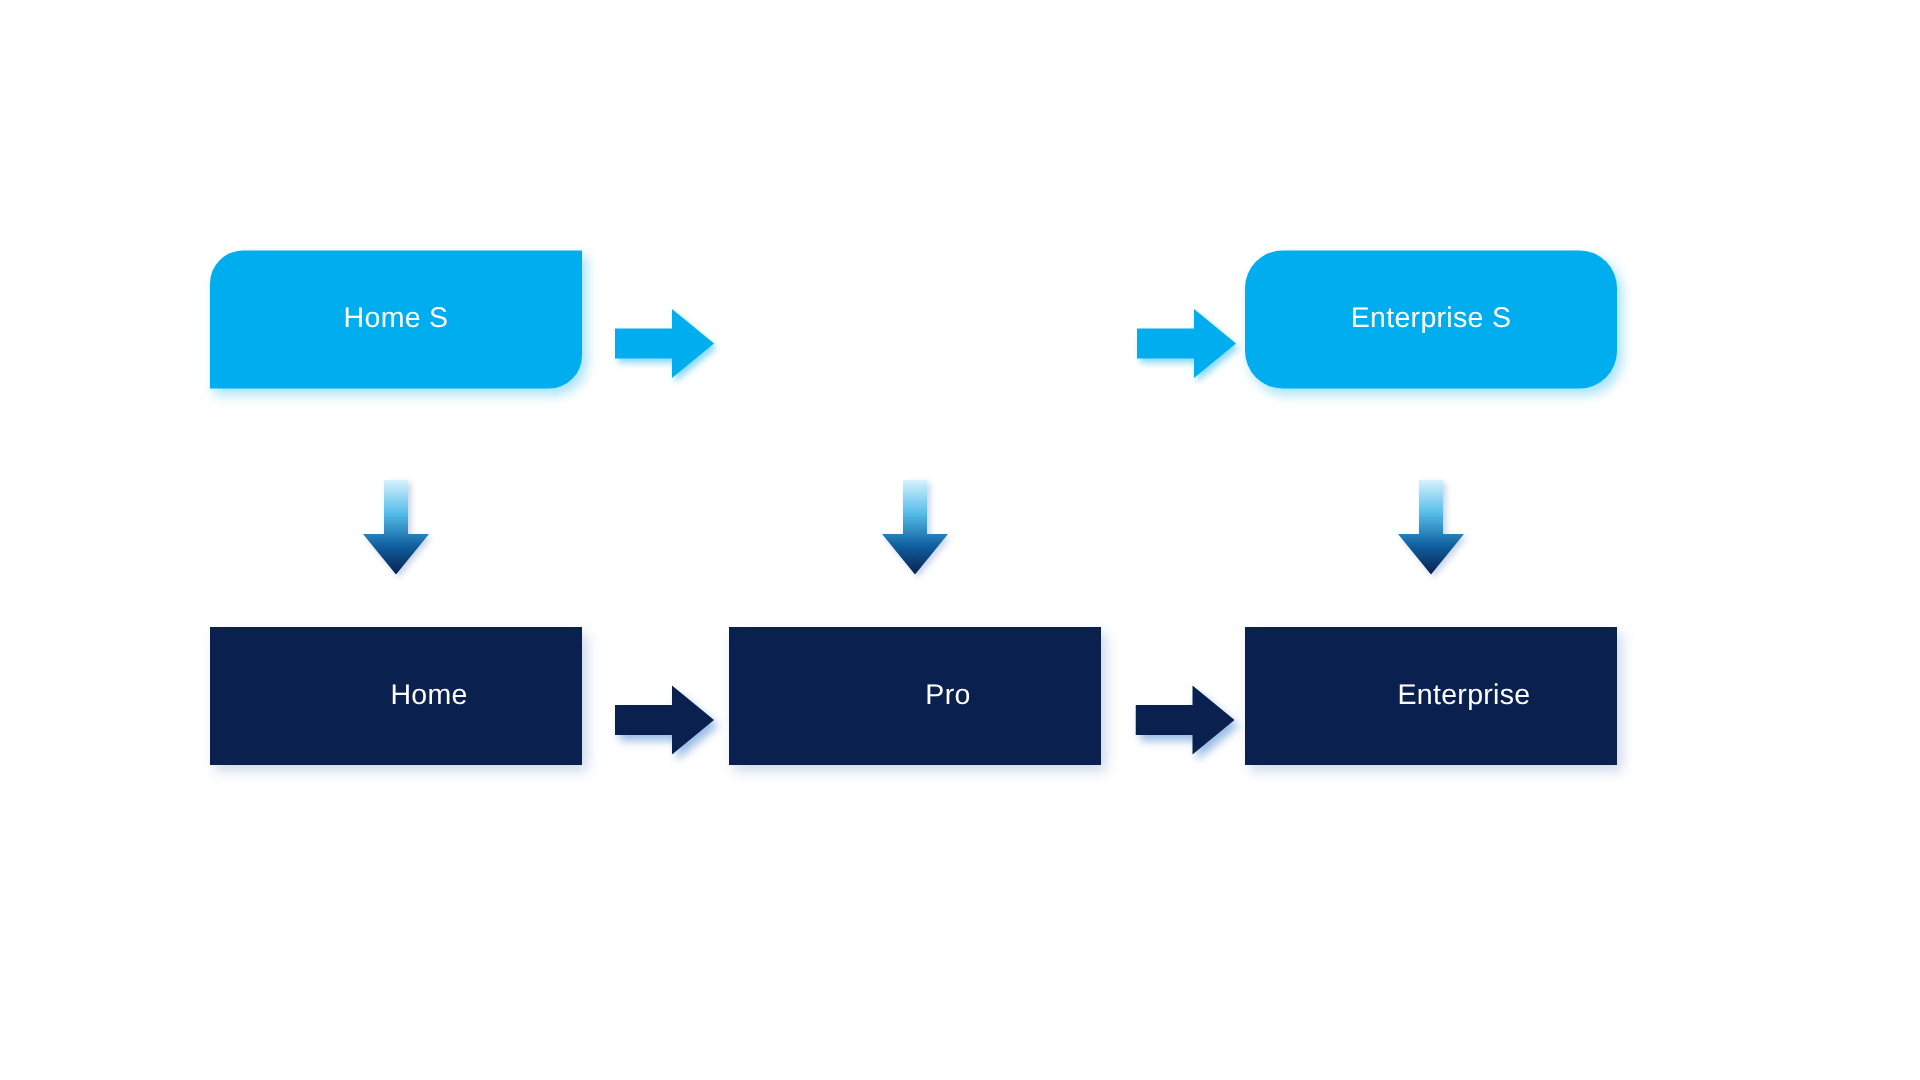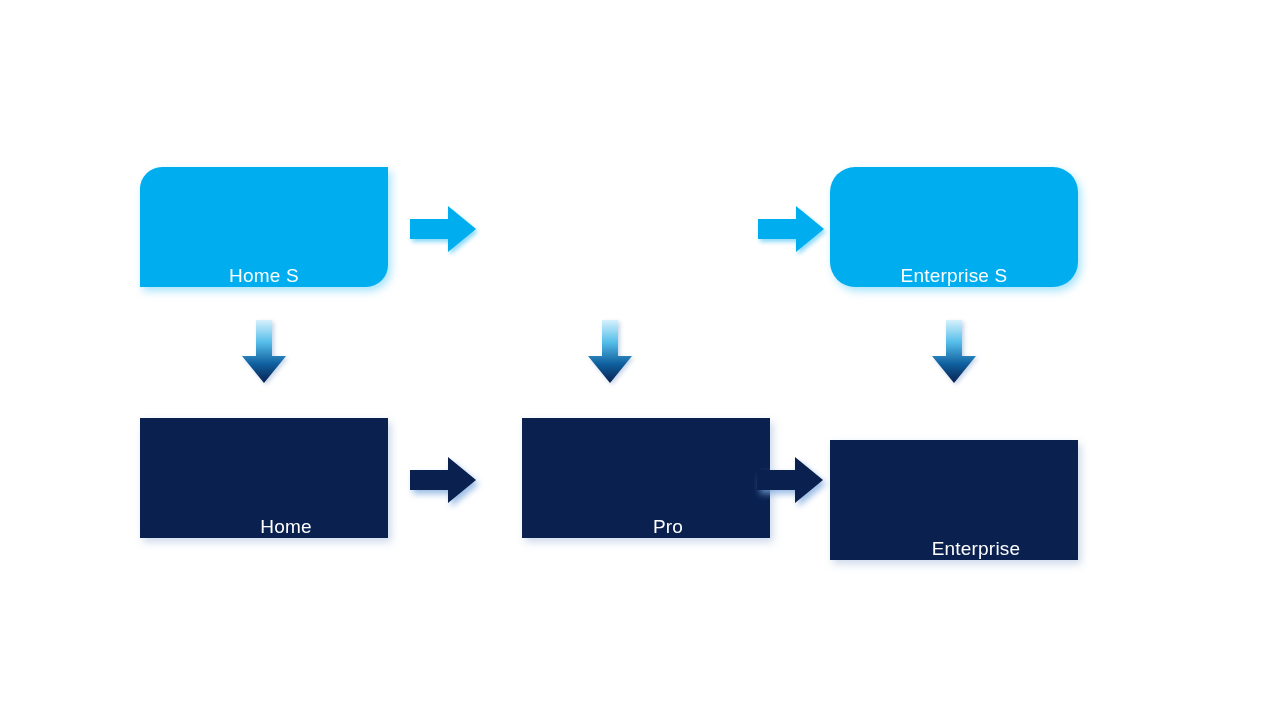--- a/index.html
+++ b/index.html
@@ -15,23 +15,23 @@
     font-family: "Liberation Sans", sans-serif;
     overflow: hidden;
   }
   #canvas {
     position: relative;
     width: 1280px; height: 720px;
     background: var(--bg);
   }
   .box {
     position: absolute;
-    width: 248px; height: 120px;
+    width: 248px; height: 92px;
     display: flex;
-    align-items: flex-end;
+    align-items: center;
     justify-content: center;
   }
   .box .label {
     color: var(--label-text);
     font-size: 19px;
     letter-spacing: 0.2px;
   }
   .box.top {
     background: var(--light-blue);
     border-radius: 22px 0 22px 0;
@@ -59,24 +59,24 @@
   <div class="box top" style="left:140px; top:167px;">
     <span class="label">Home S</span>
   </div>
   <div class="box top" style="left:830px; top:167px;border-radius:25px;">
     <span class="label">Enterprise S</span>
   </div>
 
   <div class="box bottom" style="left:140px; top:418px;">
     <span class="label">Home</span>
   </div>
-  <div class="box bottom" style="left:486px; top:418px;margin-left:36px;">
+  <div class="box bottom" style="left:486px; top:418px;">
     <span class="label">Pro</span>
   </div>
-  <div class="box bottom" style="left:830px; top:418px;margin-top:22px;">
+  <div class="box bottom" style="left:830px; top:418px;">
     <span class="label">Enterprise</span>
   </div>
 
   <span class="arrow h-light" style="left:410px; top:206px;">
     <svg width="66" height="46" viewBox="0 0 66 46">
       <polygon points="0,13 38,13 38,0 66,23 38,46 38,33 0,33" style="fill:var(--light-blue);"></polygon>
     </svg>
   </span>
   <span class="arrow h-light" style="left:758px; top:206px;">
     <svg width="66" height="46" viewBox="0 0 66 46">

